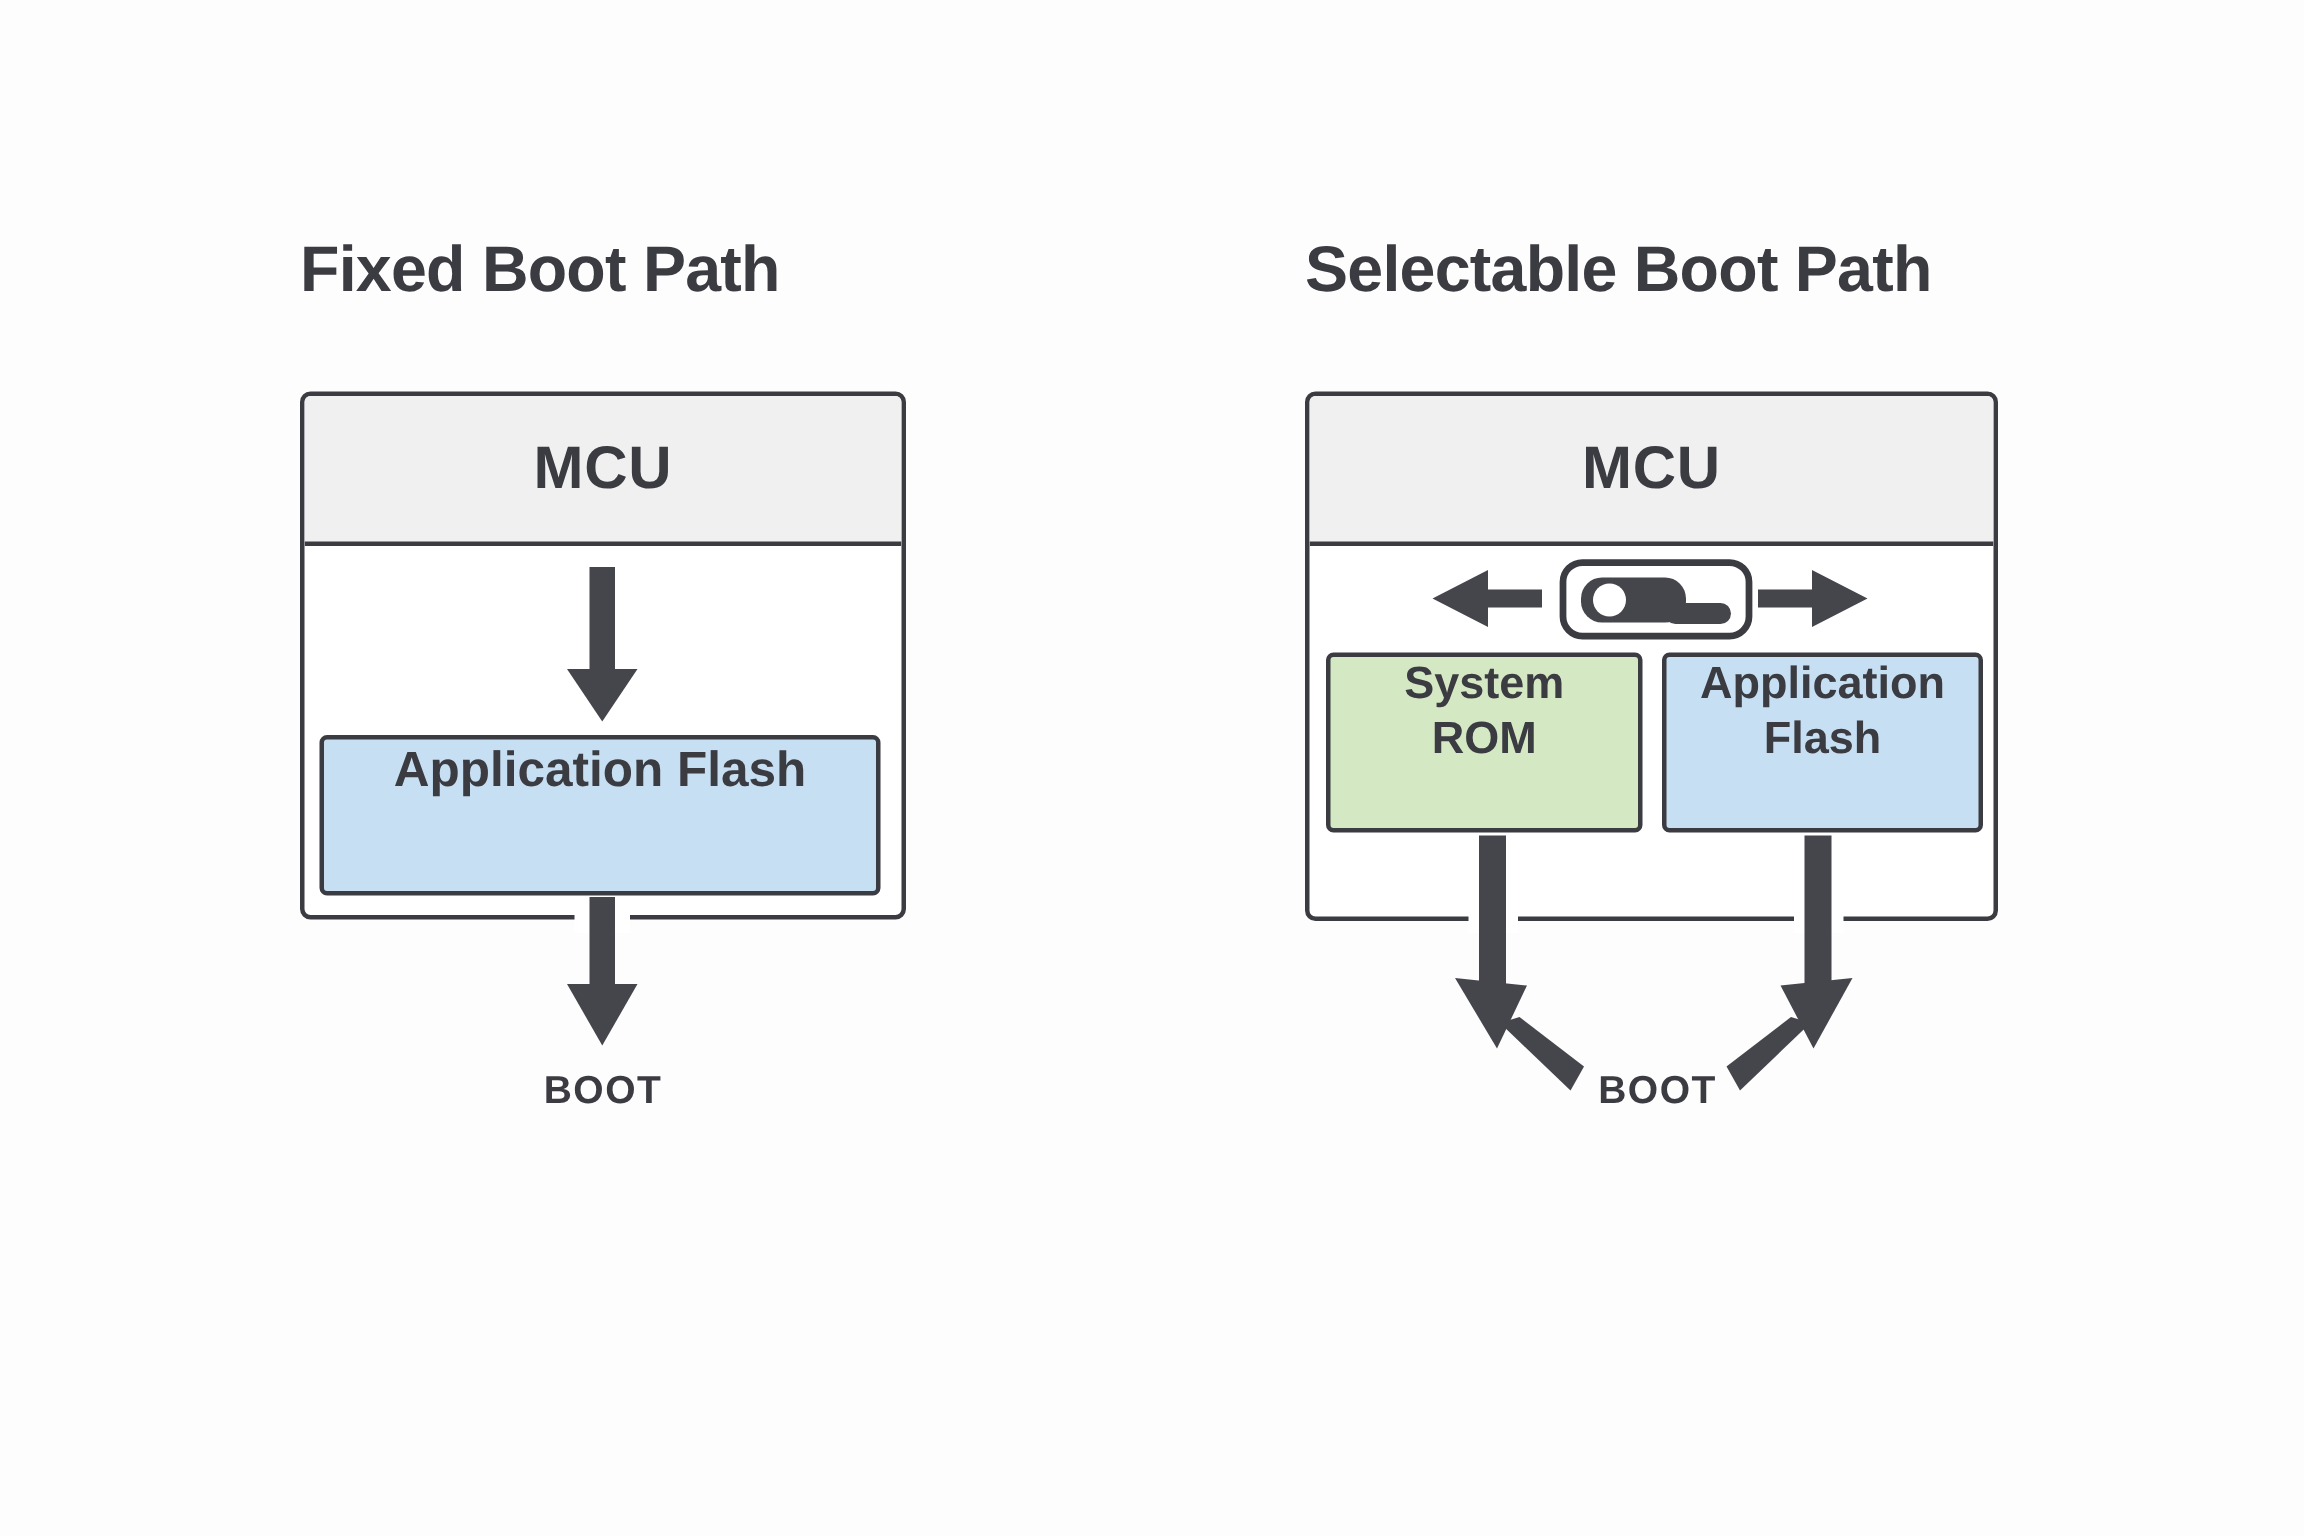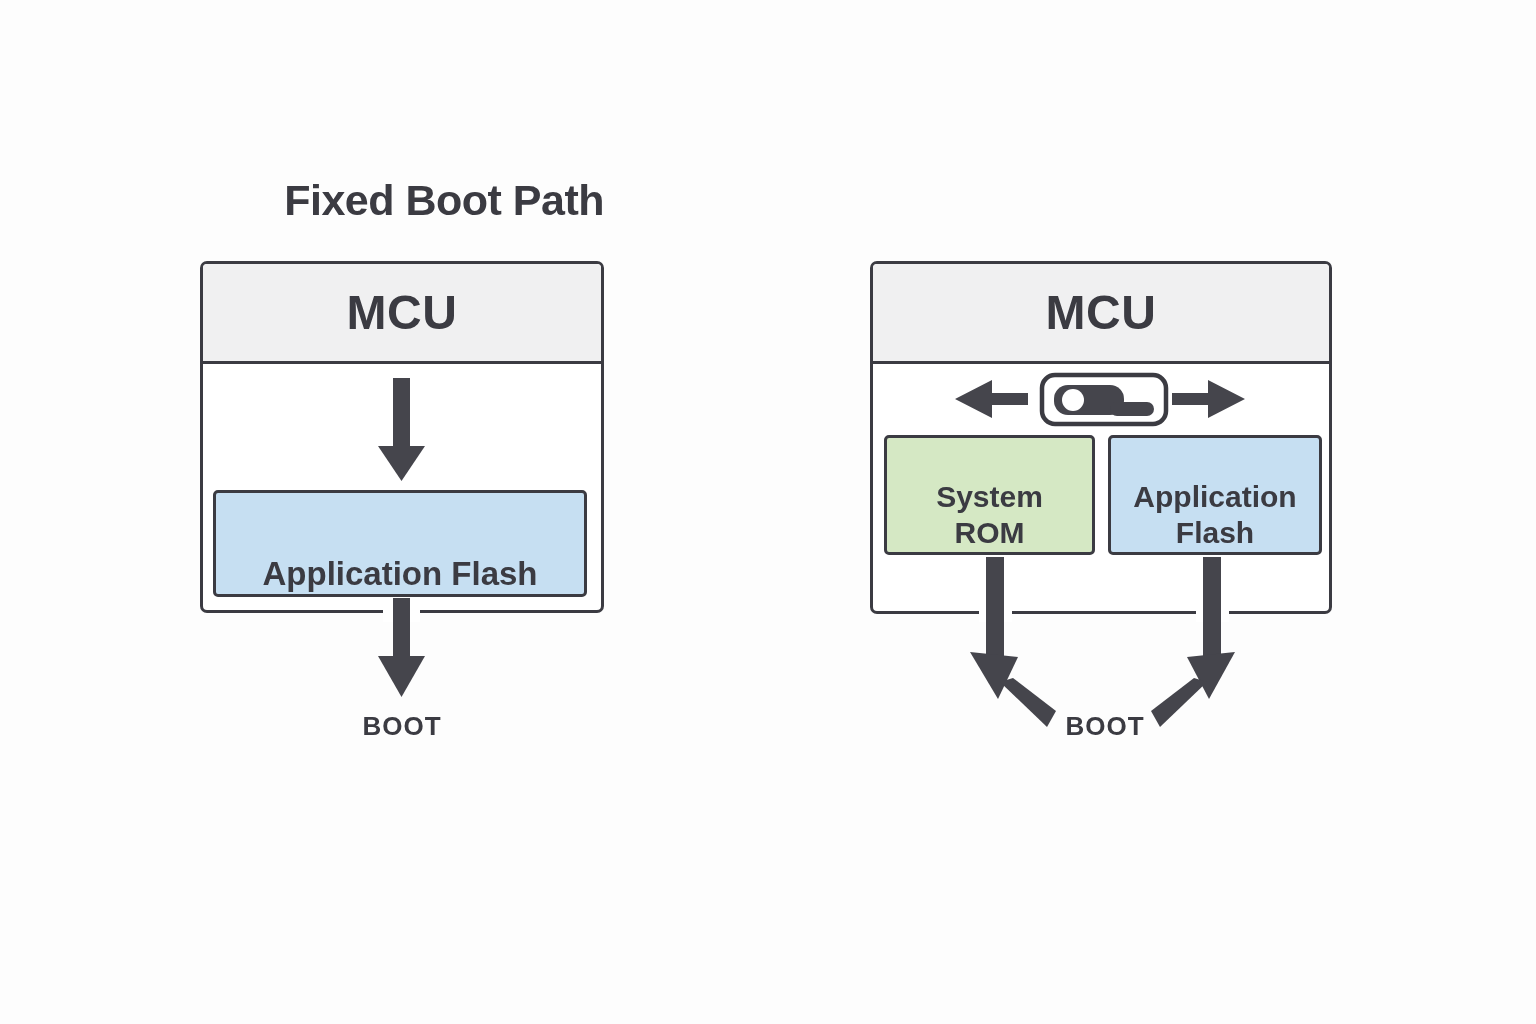--- a/index.html
+++ b/index.html
@@ -12,40 +12,40 @@
   body{
     background:var(--background);
     font-family:"Liberation Sans", sans-serif;
     color:var(--text);
     position:relative;
     overflow:hidden;
   }
   .stage{position:absolute;inset:0;width:1536px;height:1024px;}
   .abs{position:absolute;}
   .panel-title{
-    font-size:43px;font-weight:700;text-align:right;
-    letter-spacing:-0.5px;line-height:48px;margin-top:20px;
+    font-size:43px;font-weight:700;text-align:left;
+    letter-spacing:-0.5px;line-height:48px;
   }
   .mcu-box{
     border:3px solid var(--outline);
     border-radius:7px;
     background:var(--box-fill);
     overflow:hidden;
   }
   .mcu-header{
     height:100px;
     background:var(--mcu-header-fill);
     border-bottom:3px solid var(--outline);
     display:flex;align-items:center;justify-content:center;
-    font-size:48px;font-weight:700;letter-spacing:0.5px;
+    font-size:40px;font-weight:700;letter-spacing:0.5px;
   }
   .mem-box{
     border:3px solid var(--outline);
     border-radius:5px;
-    display:flex;align-items:flex-end;justify-content:center;
+    display:flex;align-items:flex-start;justify-content:center;
     text-align:center;
     font-weight:700;
   }
   .flash{background:var(--flash-fill);}
   .rom{background:var(--rom-fill);}
   .mem-box .label-wrap{line-height:1.22;}
   .boot-label{
     font-size:26px;font-weight:700;letter-spacing:1px;text-align:center;
   }
   svg.overlay{position:absolute;inset:0;pointer-events:none;}
@@ -60,20 +60,21 @@
   <div class="abs mcu-box" style="left:200px;top:261px;width:404px;height:352px;">
     <div class="mcu-header">MCU</div>
   </div>
 
   <div class="abs mem-box flash" style="left:213px;top:490px;width:374px;height:107px;font-size:33px;">
     <div class="label-wrap">Application Flash</div>
   </div>
 
   <div class="abs boot-label" style="left:302px;top:711px;width:200px;">BOOT</div>
 
+  <div class="abs panel-title" style="left:870px;top:156px;width:462px;">Selectable Boot Path</div>
 
   <div class="abs mcu-box" style="left:870px;top:261px;width:462px;height:353px;">
     <div class="mcu-header">MCU</div>
   </div>
 
   <div class="abs mem-box rom" style="left:884px;top:435px;width:211px;height:120px;font-size:30px;">
     <div class="label-wrap" style="max-width:130px;">System ROM</div>
   </div>
 
   <div class="abs mem-box flash" style="left:1108px;top:435px;width:214px;height:120px;font-size:30px;">

